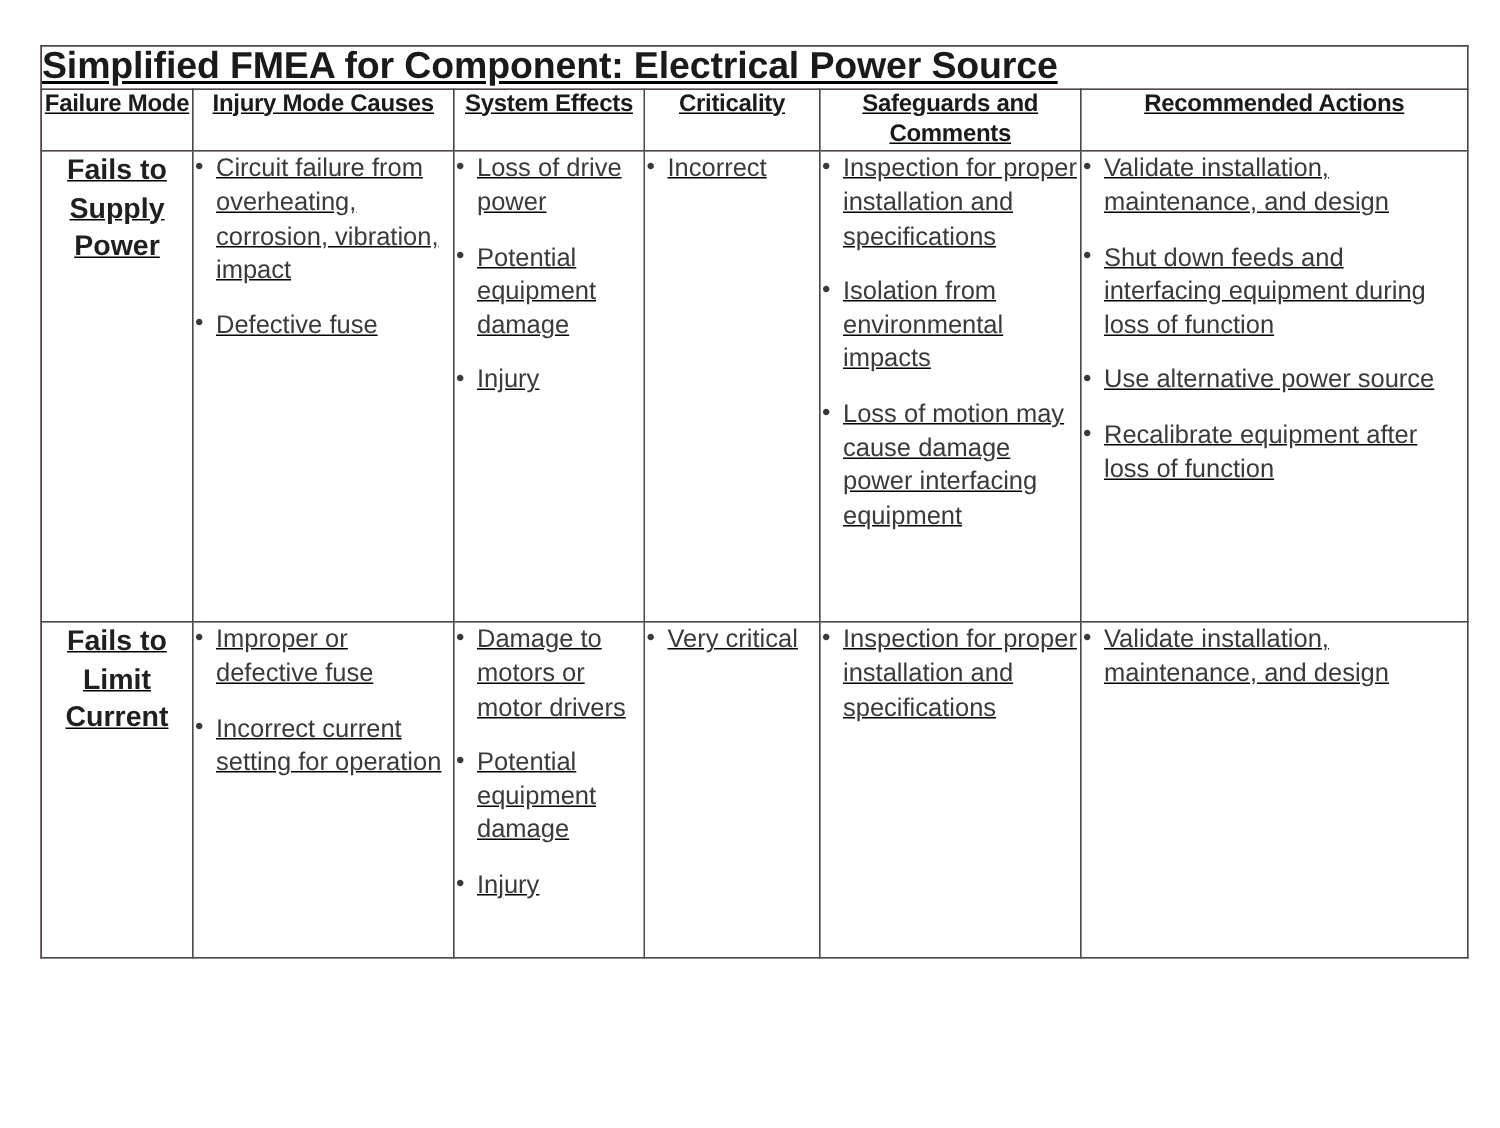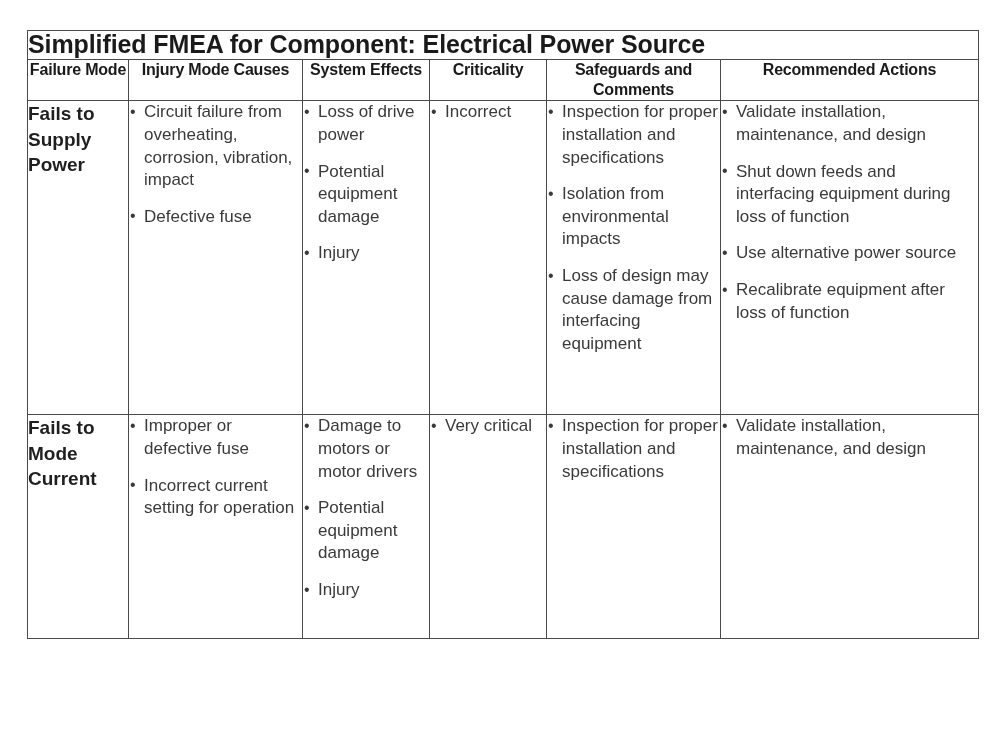--- a/index.html
+++ b/index.html
@@ -22,20 +22,21 @@
   }
 
   .fmea-table {
     position: absolute;
     left: 27px;
     top: 30px;
     width: 951px;
     border-collapse: collapse;
     table-layout: fixed;
     background: #7f1d1d;
+    text-decoration: underline;
   }
 
   .fmea-table td,
   .fmea-table th {
     border: 1.5px solid #4a4a4a;
     vertical-align: top;
     background: #ffffff;
     padding: 0;
   }
 
@@ -63,20 +64,21 @@
     line-height: 1.28;
     letter-spacing: -0.2px;
   }
 
   
   .body-cell {
     padding: 13px 8px 12px 9px;
   }
   .mode-cell {
     padding: 13px 8px 12px 9px;
+    text-align: center;
   }
   .mode-text {
     font-size: 19px;
     font-weight: bold;
     color: #1f1f1f;
     line-height: 1.32;
   }
 
   ul.bullets {
     list-style: none;
@@ -178,36 +180,36 @@
       </td>
       <td class="body-cell">
         <ul class="bullets">
               <li>Incorrect</li>
             </ul>
       </td>
       <td class="body-cell">
         <ul class="bullets">
               <li>Inspection for proper installation and specifications</li>
               <li>Isolation from environmental impacts</li>
-              <li>Loss of design may cause damage from interfacing equipment</li>
+              <li>Loss of motion may cause damage power interfacing equipment</li>
             </ul>
       </td>
       <td class="body-cell">
         <ul class="bullets">
               <li>Validate installation, maintenance, and design</li>
               <li>Shut down feeds and interfacing equipment during loss of function</li>
               <li>Use alternative power source</li>
               <li>Recalibrate equipment after loss of function</li>
             </ul>
       </td>
     </tr>
 
     <tr class="row-2">
       <td class="mode-cell">
-        <div class="mode-text">Fails to Mode Current</div>
+        <div class="mode-text">Fails to Limit Current</div>
       </td>
       <td class="body-cell">
         <ul class="bullets">
               <li>Improper or defective fuse</li>
               <li>Incorrect current setting for operation</li>
             </ul>
       </td>
       <td class="body-cell">
         <ul class="bullets">
               <li>Damage to motors or motor drivers</li>

